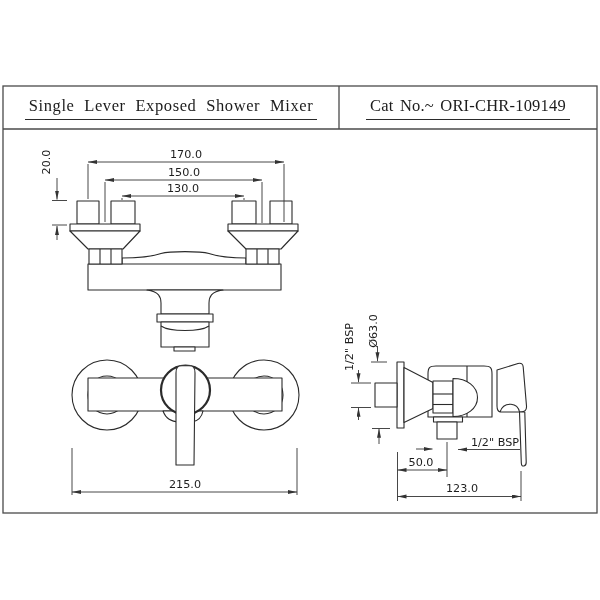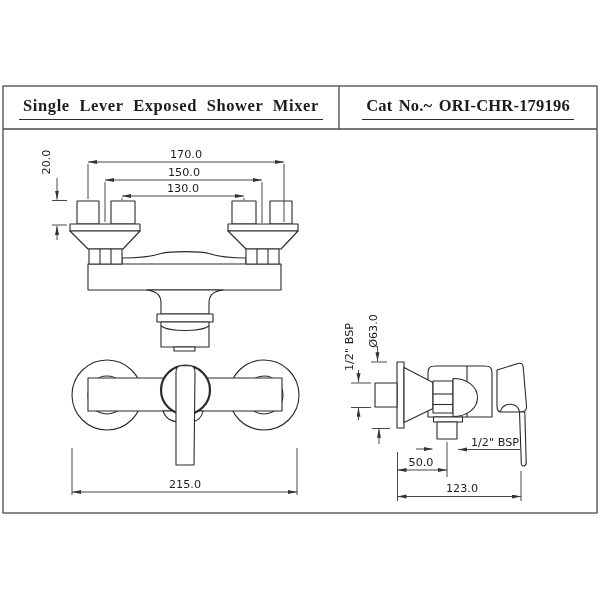--- a/index.html
+++ b/index.html
@@ -3,21 +3,21 @@
 <meta charset="utf-8">
 <style>
   html,body{margin:0;padding:0;background:#ffffff;}
   .stage{position:relative;width:600px;height:600px;background:#ffffff;overflow:hidden;
          font-family:"Liberation Sans", sans-serif;}
   .stage svg{position:absolute;left:0;top:0;}
   .title-cell{position:absolute;top:86px;height:43px;display:flex;align-items:center;
               justify-content:center;}
   .title-cell.left{left:3px;width:336px;}
   .title-cell.right{left:339px;width:258px;}
-  .title-text{font-family:"Liberation Serif", serif;font-weight:700;font-size:16.5px;
+  .title-text{font-family:"Liberation Serif", serif;font-weight:400;font-size:16.5px;
               color:#1c1c1c;letter-spacing:0.6px;word-spacing:5px;
               border-bottom:1.5px solid #2a2a2a;padding:0 4px 3px 4px;white-space:nowrap;}
   .title-cell.right .title-text{letter-spacing:0.2px;word-spacing:2px;}
   text{font-family:"DejaVu Sans", sans-serif;font-size:11.2px;fill:#1d1d1d;}
   .ol{stroke:#2b2b2b;stroke-width:1.1;fill:none;stroke-linejoin:round;}
   .olw{stroke:#2b2b2b;stroke-width:1.1;fill:#ffffff;stroke-linejoin:round;}
   .dim{stroke:#333333;stroke-width:0.9;fill:none;}
   .frame{stroke:#4a4a4a;stroke-width:1.3;fill:none;}
 </style>
 </head>
@@ -150,16 +150,16 @@
         <line class="dim" x1="397.5" y1="496.5" x2="521" y2="496.5" marker-start="url(#arr)" marker-end="url(#arr)"></line>
         <text x="462" y="492" text-anchor="middle">123.0</text>
       </g>
     </g>
   </svg>
 
   <div class="title-cell left">
     <span class="title-text">Single Lever Exposed Shower Mixer</span>
   </div>
   <div class="title-cell right">
-    <span class="title-text">Cat No.~ ORI-CHR-179196</span>
+    <span class="title-text">Cat No.~ ORI-CHR-109149</span>
   </div>
 
 </div>
 
 </body></html>

